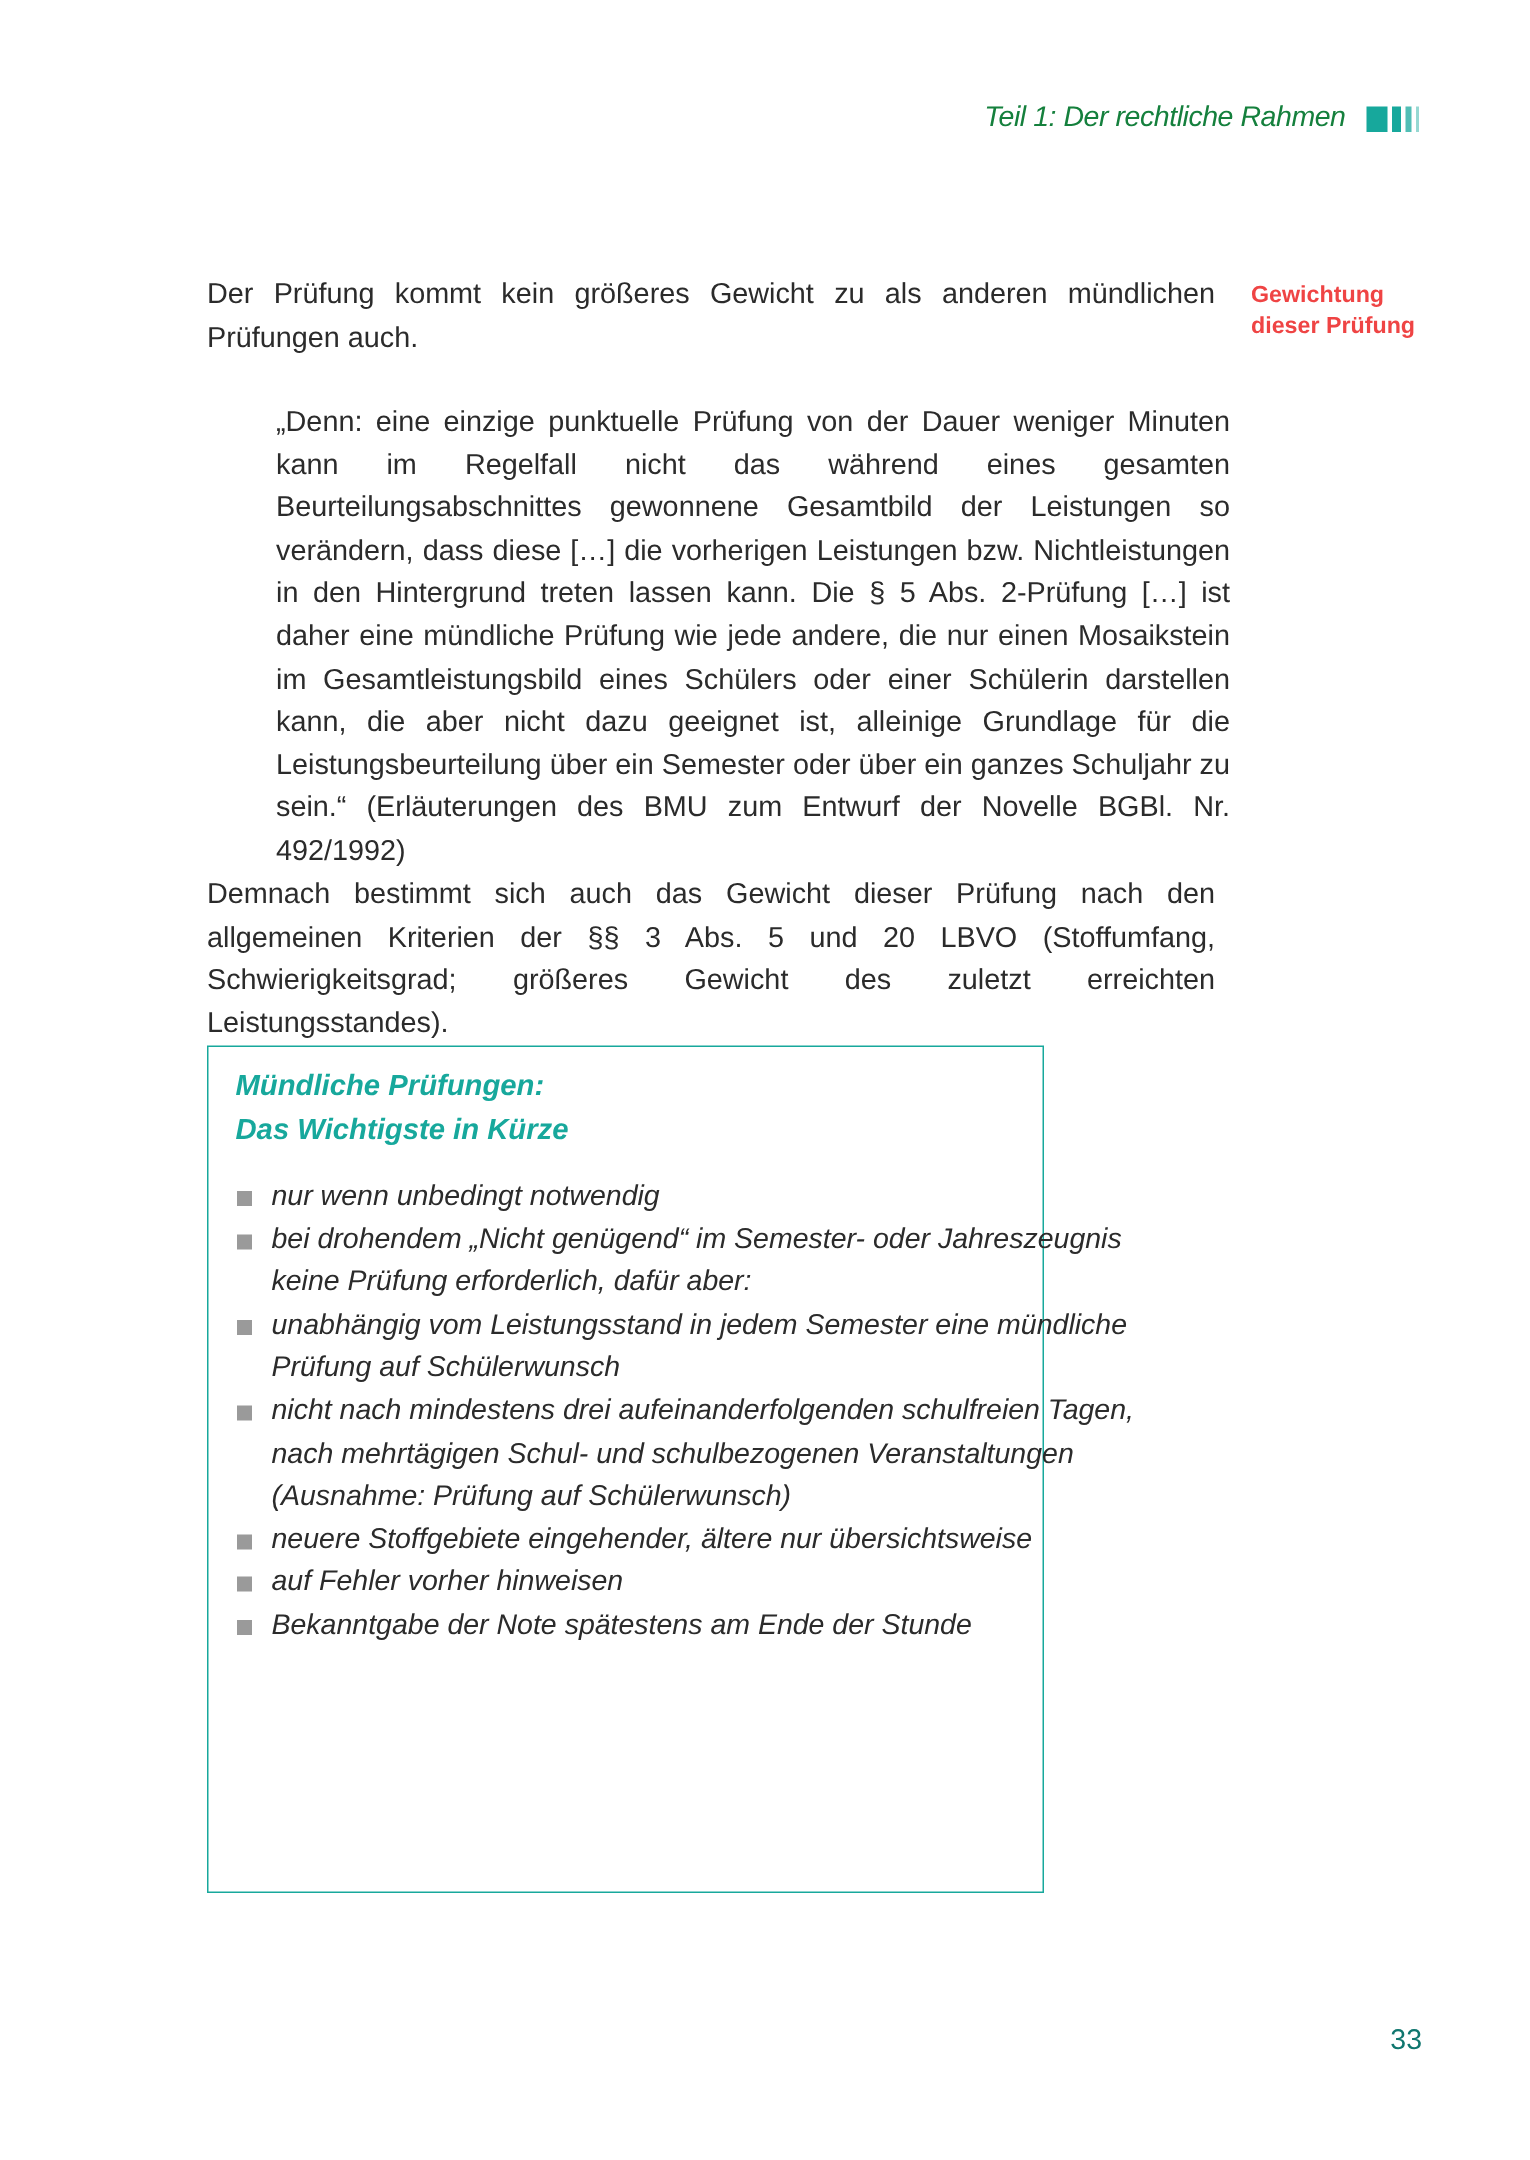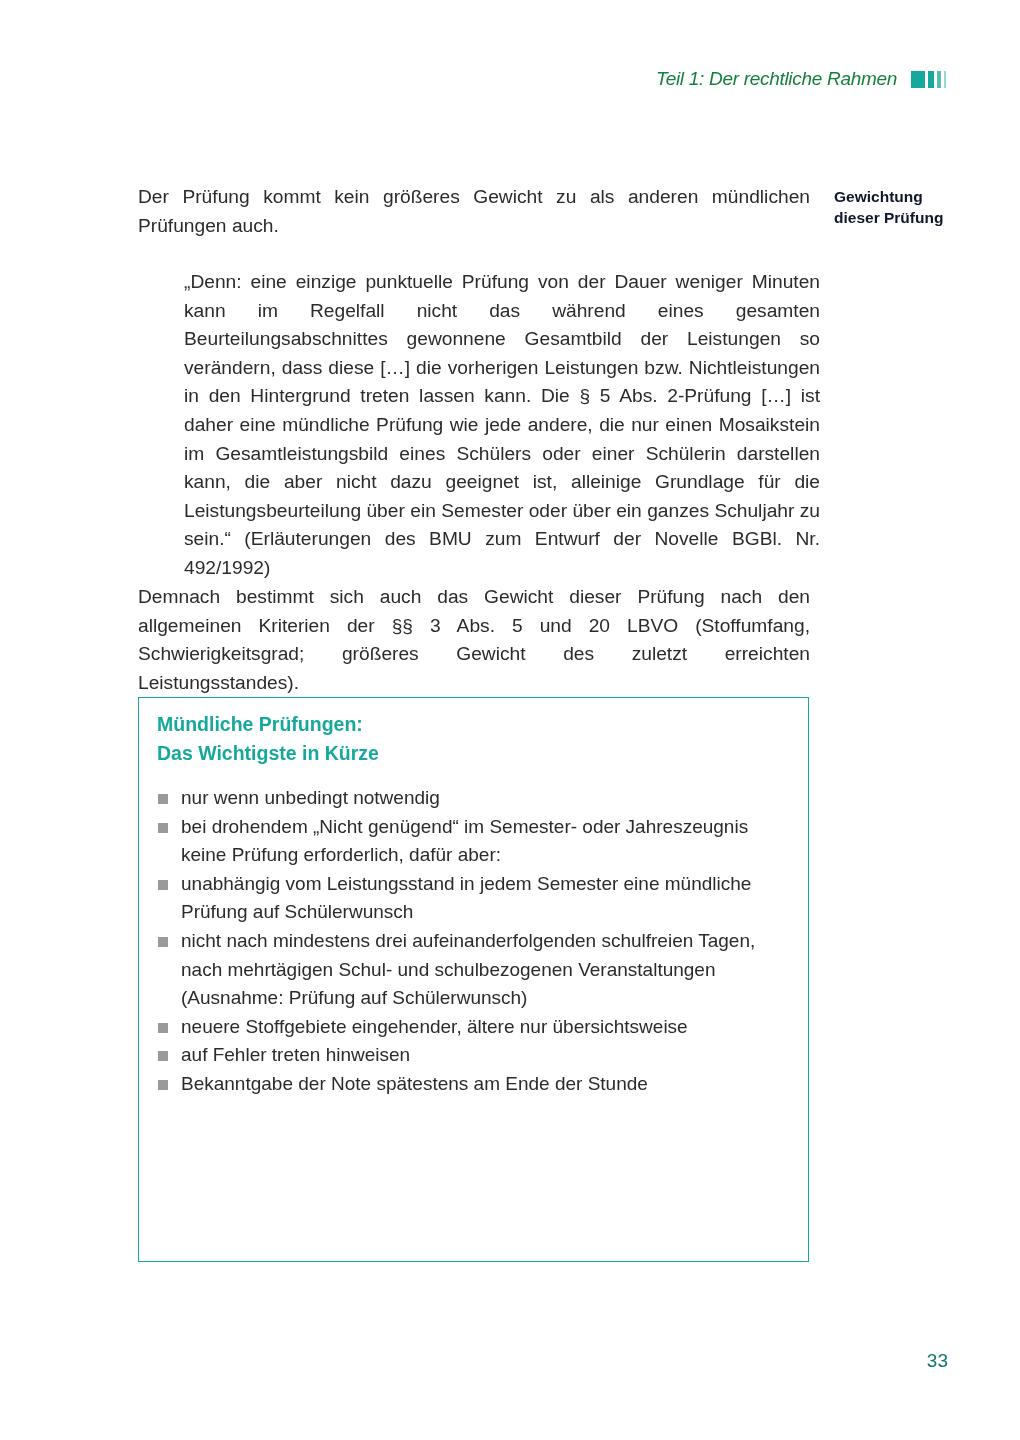--- a/index.html
+++ b/index.html
@@ -8,22 +8,22 @@
   .running-head { position:absolute; top:68px; right:74px; display:flex; align-items:center; gap:14px; }
   .running-head .title { font-style:italic; font-size:19px; color:#15803d; letter-spacing:-0.3px; }
   .bars { display:flex; gap:3px; align-items:center; }
   .bars span { display:block; height:17px; background:#17a89c; }
   .bars .b1 { width:14px; } .bars .b2 { width:6px; } .bars .b3 { width:4px; opacity:.75 } .bars .b4 { width:2px; opacity:.45 }
   .main { position:absolute; left:138px; width:672px; font-size:19.2px; line-height:28.6px; }
   p { margin:0; text-align:justify; }
   .p1 { top:183px; }
   .quote { position:absolute; left:184px; width:636px; top:268px; font-size:19.2px; line-height:28.6px; }
   .p2 { top:583px; }
-  .margin-note { position:absolute; left:834px; top:186px; font-weight:bold; font-size:15.5px; line-height:21px; color:#0f172a; }
-  .box { position:absolute; left:138px; top:697px; width:671px; height:565px; border:1.5px solid #17a89c; box-sizing:border-box; }
+  .margin-note { position:absolute; left:834px; top:186px; font-weight:bold; font-size:15.5px; line-height:21px; color:#ef4444; }
+  .box { position:absolute; left:138px; top:697px; width:558px; height:565px; border:1.5px solid #17a89c; box-sizing:border-box;font-style:italic; }
   .box h3 { margin:0; position:absolute; left:18px; top:12px; color:#17a89c; font-size:19.5px; line-height:28.6px; font-weight:bold; }
   .box ul { list-style:none; margin:0; padding:0; position:absolute; left:18px; top:86px; width:636px; font-size:19px; line-height:28.6px; }
   .box li { position:relative; padding-left:24px; }
   .box li .bullet { position:absolute; left:1px; top:10px; width:10px; height:10px; background:#9a9a9a; }
   .page-number { position:absolute; right:72px; top:1350px; font-size:19px; color:#0f766e; }
 </style>
 </head>
 <body>
 
 <div class="running-head">
@@ -51,18 +51,18 @@
   <h3>
     <span>Mündliche Prüfungen:</span><br>
     <span>Das Wichtigste in Kürze</span>
   </h3>
   <ul>
     <li><span class="bullet"></span><span>nur wenn unbedingt notwendig</span></li>
     <li><span class="bullet"></span><span>bei drohendem „Nicht genügend“ im Semester- oder Jahreszeugnis keine Prüfung erforderlich, dafür aber:</span></li>
     <li><span class="bullet"></span><span>unabhängig vom Leistungsstand in jedem Semester eine mündliche Prüfung auf Schülerwunsch</span></li>
     <li><span class="bullet"></span><span>nicht nach mindestens drei aufeinanderfolgenden schulfreien Tagen, nach mehrtägigen Schul- und schulbezogenen Veranstaltungen (Ausnahme: Prüfung auf Schülerwunsch)</span></li>
     <li><span class="bullet"></span><span>neuere Stoffgebiete eingehender, ältere nur übersichtsweise</span></li>
-    <li><span class="bullet"></span><span>auf Fehler treten hinweisen</span></li>
+    <li><span class="bullet"></span><span>auf Fehler vorher hinweisen</span></li>
     <li><span class="bullet"></span><span>Bekanntgabe der Note spätestens am Ende der Stunde</span></li>
   </ul>
 </div>
 
 <div class="page-number">33</div>
 
 </body></html>

